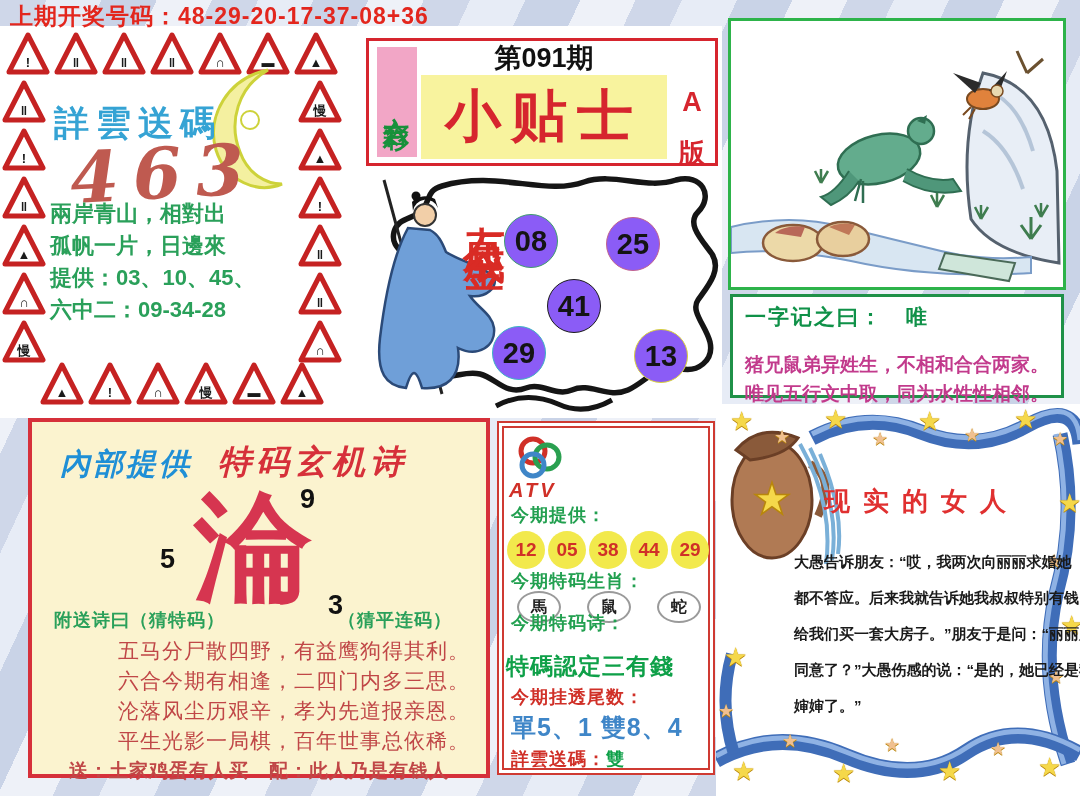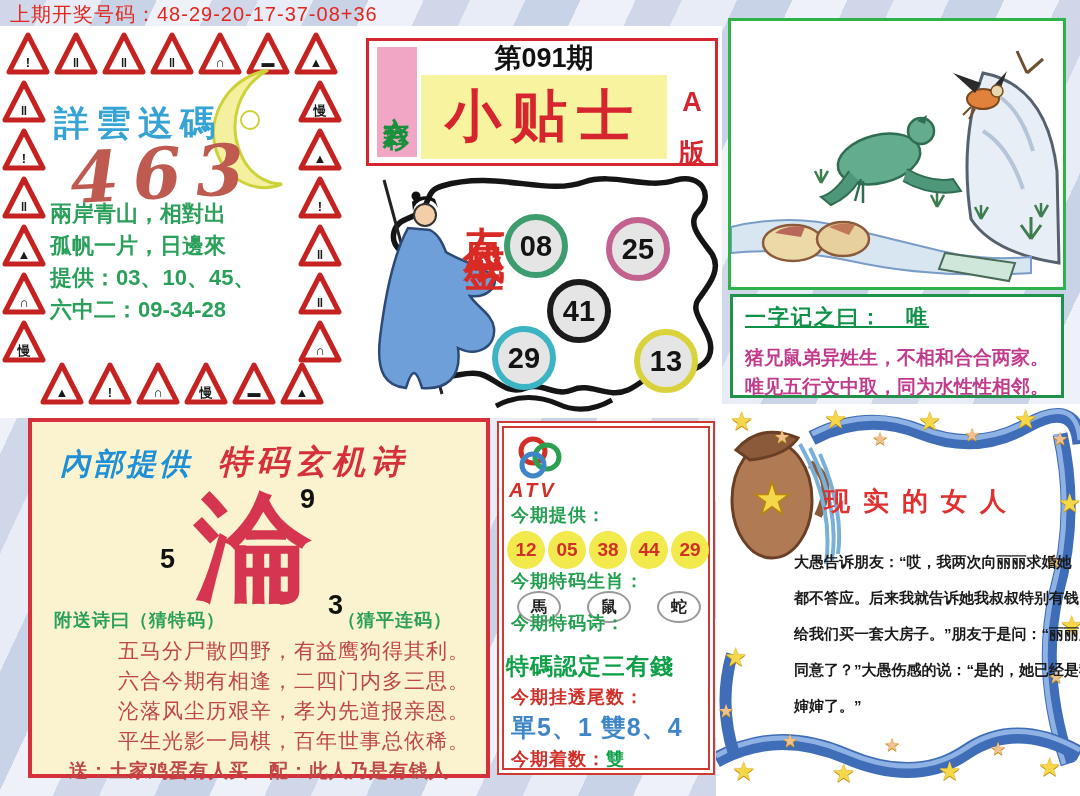--- a/index.html
+++ b/index.html
@@ -3,21 +3,21 @@
 <meta charset="utf-8">
 <style>
   html,body{margin:0;padding:0;}
   body{
     width:1080px;height:796px;position:relative;overflow:hidden;
     font-family:"Liberation Sans","DejaVu Sans",sans-serif;
     background:repeating-linear-gradient(115deg,#cfd7e9 0 42px,#e7ecf6 42px 92px,#c9d3e7 92px 142px,#eef1f8 142px 192px);
   }
   .abs{position:absolute;}
   
-  .prev-draw{left:10px;top:1px;font-size:20px;font-weight:normal;color:#e3261d;letter-spacing:1px;white-space:nowrap;}
+  .prev-draw{left:10px;top:1px;font-size:23px;font-weight:bold;color:#e3261d;letter-spacing:1px;white-space:nowrap;}
   
   .white-base{left:0;top:26px;width:722px;height:392px;background:#fff;}
   
   .left-panel{left:0;top:28px;width:346px;height:388px;}
   .tri{position:absolute;width:44px;height:44px;}
   .fc-title{left:54px;top:72px;font-size:35px;font-weight:bold;color:#35a3d4;letter-spacing:7px;white-space:nowrap;}
   .fc-number{left:70px;top:104px;font-size:70px;font-weight:bold;font-style:italic;color:#bf5a50;letter-spacing:14px;font-family:"DejaVu Serif",serif;transform:rotate(-3deg);}
   .fc-lines{left:50px;top:170px;font-size:22px;font-weight:bold;color:#2aa05a;line-height:32px;white-space:nowrap;}
   
   .masthead{left:366px;top:38px;width:352px;height:128px;background:#fff;border:3px solid #d6252e;display:flex;box-sizing:border-box;}
@@ -25,26 +25,26 @@
   .brand-vert{writing-mode:vertical-rl;text-orientation:upright;font-size:26px;font-weight:bold;color:#17913b;letter-spacing:4px;}
   .mast-center{flex:1;display:flex;flex-direction:column;}
   .issue{font-size:27px;font-weight:bold;color:#111;text-align:center;height:34px;line-height:34px;}
   .tips-box{flex:1;margin:0 2px 4px 2px;background:#f8f39e;display:flex;align-items:center;justify-content:center;}
   .tips{font-size:56px;font-weight:bold;color:#d6252e;letter-spacing:10px;}
   .edition{width:46px;display:flex;align-items:center;justify-content:center;}
   .edition-vert{writing-mode:vertical-rl;text-orientation:upright;font-size:27px;font-weight:bold;color:#d6252e;}
   
   .mid-art{left:346px;top:166px;width:374px;height:246px;}
   .midas-slogan{left:110px;top:26px;writing-mode:vertical-rl;text-orientation:upright;font-size:42px;font-weight:bold;color:#d92b25;letter-spacing:8px;}
-  .num-ball{position:absolute;width:52px;height:52px;border-radius:50%;background:#e5e5e5;display:flex;align-items:center;justify-content:center;font-size:29px;font-weight:bold;color:#141414;border:6px solid #b91c1c;}
+  .num-ball{position:absolute;width:52px;height:52px;border-radius:50%;background:#8b5cf6;display:flex;align-items:center;justify-content:center;font-size:29px;font-weight:bold;color:#141414;border:1px solid #b91c1c;}
   
   .frog-panel{left:728px;top:18px;width:338px;height:272px;background:#fff;border:3px solid #2db34a;box-sizing:border-box;}
   
   .oneword{left:730px;top:294px;width:334px;height:104px;background:#fff;border:3px solid #1f9148;box-sizing:border-box;padding:6px 12px;}
-  .oneword-t{font-size:21px;font-weight:bold;color:#0f9148;letter-spacing:2px;margin-bottom:12px;text-decoration:underline;}
+  .oneword-t{font-size:21px;font-weight:bold;color:#0f9148;letter-spacing:2px;margin-bottom:19px;}
   .oneword-l{font-size:19px;font-weight:bold;color:#c23a8c;line-height:29px;white-space:nowrap;}
   
   .mystic{left:28px;top:418px;width:462px;height:360px;background:#fbf3cf;border:4px solid #d6303a;box-sizing:border-box;}
   .mys-blue{left:28px;top:22px;font-size:30px;font-weight:bold;font-style:italic;color:#1f8fd6;letter-spacing:3px;}
   .mys-red{left:186px;top:18px;font-size:33px;font-weight:bold;font-style:italic;color:#d6303a;letter-spacing:5px;}
   .big-char{left:162px;top:66px;font-size:118px;line-height:118px;font-weight:bold;color:#d63550;font-family:"DejaVu Serif",serif;}
   .hint{position:absolute;font-size:27px;color:#111;font-weight:bold;}
   .mys-cap{position:absolute;font-size:18px;font-weight:bold;color:#2aa05a;letter-spacing:1px;}
   .mys-lines{left:0;top:214px;width:100%;text-align:center;font-size:21px;font-weight:normal;color:#c04747;line-height:30px;letter-spacing:1px;padding-left:35px;}
   .mys-footer{left:0;top:336px;width:100%;text-align:center;font-size:19px;font-weight:bold;color:#c04747;letter-spacing:1px;}
@@ -306,21 +306,21 @@
   <div class="abs zodiac-row" id="zodiac-row">
       <div class="zod">馬</div>
       <div class="zod">鼠</div>
       <div class="zod">蛇</div>
     </div>
   <div class="abs atv-green" style="left:12px;top:188px;">今期特码诗：</div>
   <div class="abs atv-poem">特碼認定三有錢</div>
   <div class="abs atv-red" style="left:12px;top:262px;">今期挂透尾数：</div>
   <div class="abs tail-val">單5、1 雙8、4</div>
   <div class="abs atv-red" style="left:12px;top:324px;">
-    <span>今期着数：</span><span class="shape-val">雙</span>
+    <span>詳雲送碼：</span><span class="shape-val">雙</span>
   </div>
 </div>
 
 <div class="abs story">
   <svg class="abs" style="left:0;top:0;" width="364" height="392" viewBox="0 0 364 392">
     <path d="M96,34 Q150,6 205,28 T310,22 T364,40" fill="none" stroke="#3f6db8" stroke-width="15"></path>
     <path d="M96,30 Q150,2 205,24 T310,18 T364,36" fill="none" stroke="#8fb2e4" stroke-width="5"></path>
     <path d="M344,30 Q362,110 340,190 Q322,270 352,360" fill="none" stroke="#3f6db8" stroke-width="15"></path>
     <path d="M340,30 Q358,110 336,190 Q318,270 348,360" fill="none" stroke="#8fb2e4" stroke-width="5"></path>
     <path d="M0,356 Q60,322 130,352 T250,348 T364,350" fill="none" stroke="#3f6db8" stroke-width="16"></path>

